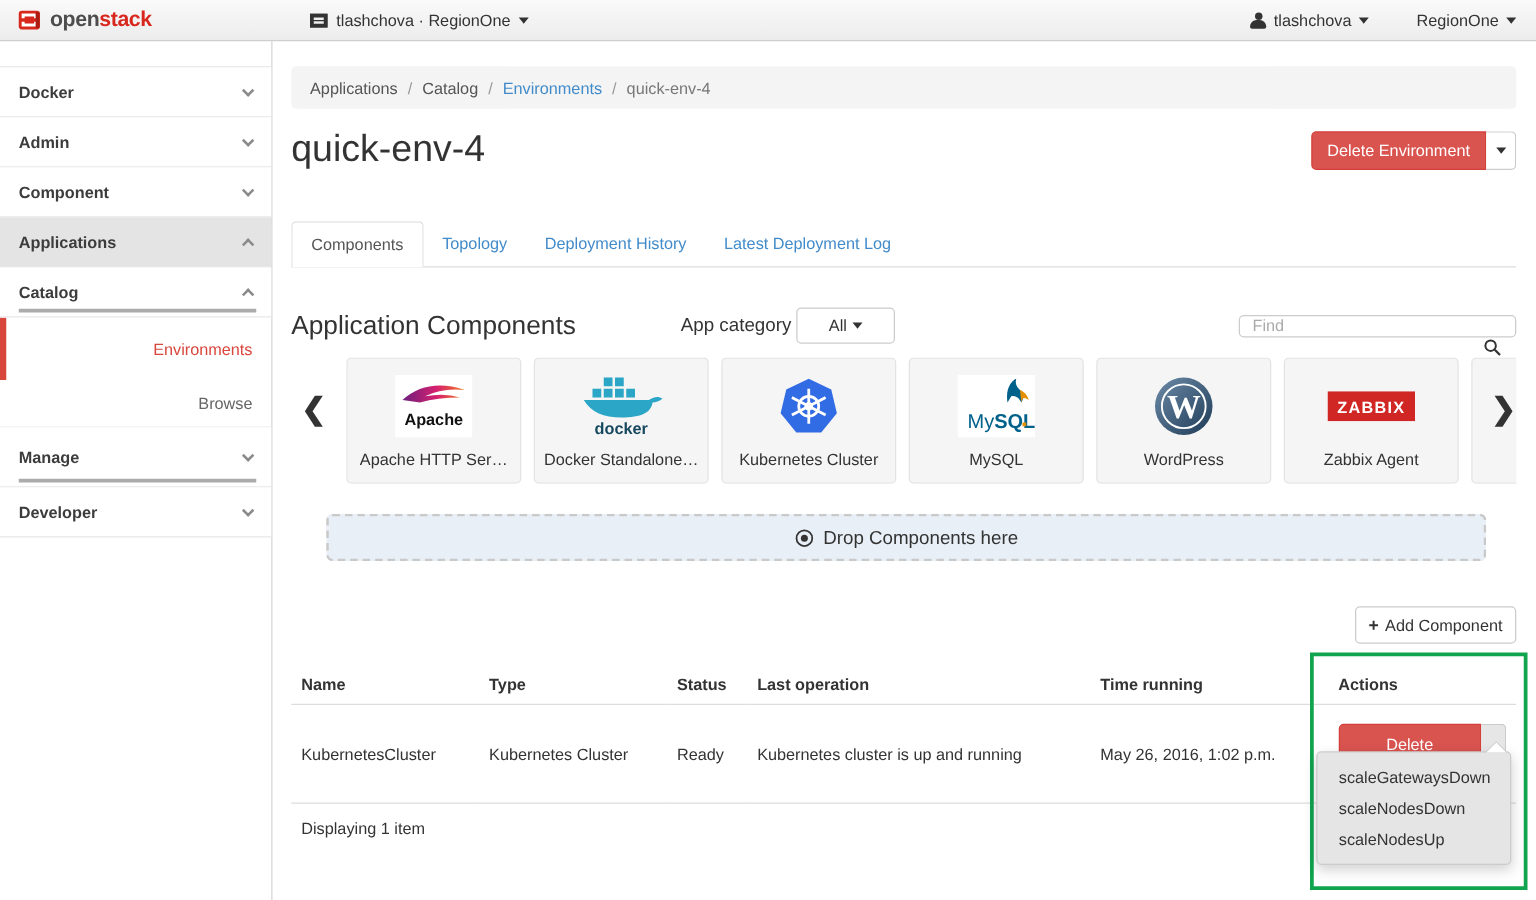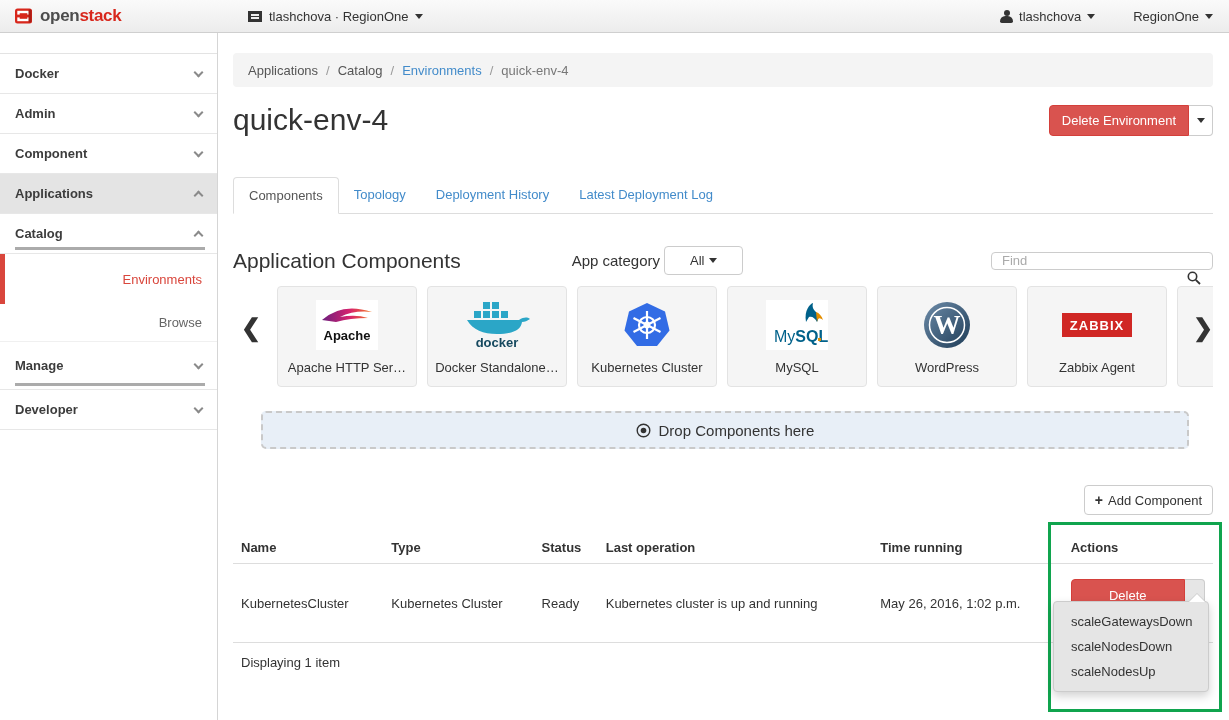--- a/index.html
+++ b/index.html
@@ -51,21 +51,21 @@
   .btn { font-size:13px; border-radius:4px; cursor:pointer; border:1px solid #ccc; background:#fff; color:#333; }
   .btn-danger { background:#d9534f; border-color:#d43f3a; color:#fff; padding:7px 12px; border-radius:4px 0 0 4px; }
   .btn-caret { width:24px; display:flex; align-items:center; justify-content:center; border-left:none; border-radius:0 4px 4px 0; background:#fff; }
   
   .tabs { margin-top:40px; display:flex; border-bottom:1px solid #ddd; }
   .tab { padding:10px 15px; color:#428bca; cursor:pointer; margin-bottom:-1px; }
   .tab.active { color:#555; background:#fff; border:1px solid #ddd; border-bottom-color:#fff; border-radius:4px 4px 0 0; cursor:default; }
   
   .panel-head { margin-top:32px; display:flex; align-items:center; position:relative; }
   .panel-title { font-size:21px; font-weight:normal; color:#333; }
-  .cat-label { margin-left:111px; font-size:15px; }
+  .cat-label { margin-left:84px; font-size:15px; }
   .all-btn { margin-left:4px; padding:6px 25px; display:flex; align-items:center; gap:5px;justify-content:space-between; }
   .find-wrap { margin-left:auto; position:relative; }
   .find-input { width:222px; height:18px; border:1px solid #ccc; border-radius:4px; padding:0 10px; font-size:13px; font-family:inherit; color:#333; }
   .find-input::placeholder { color:#aaa; }
   .search-glyph { position:absolute; right:12px; bottom:-15px; cursor:pointer; }
   
   .carousel { margin-top:11px; position:relative; height:101px; }
   .car-btn { position:absolute; top:30px; font-size:24px; font-weight:bold; color:#333; cursor:pointer; line-height:1; z-index:3; background:transparent; border:none; font-family:inherit; }
   .car-prev { left:8px; } .car-next { right:0; }
   .track { margin:0 0 0 44px; display:flex; gap:10px; overflow:hidden; height:101px; }

